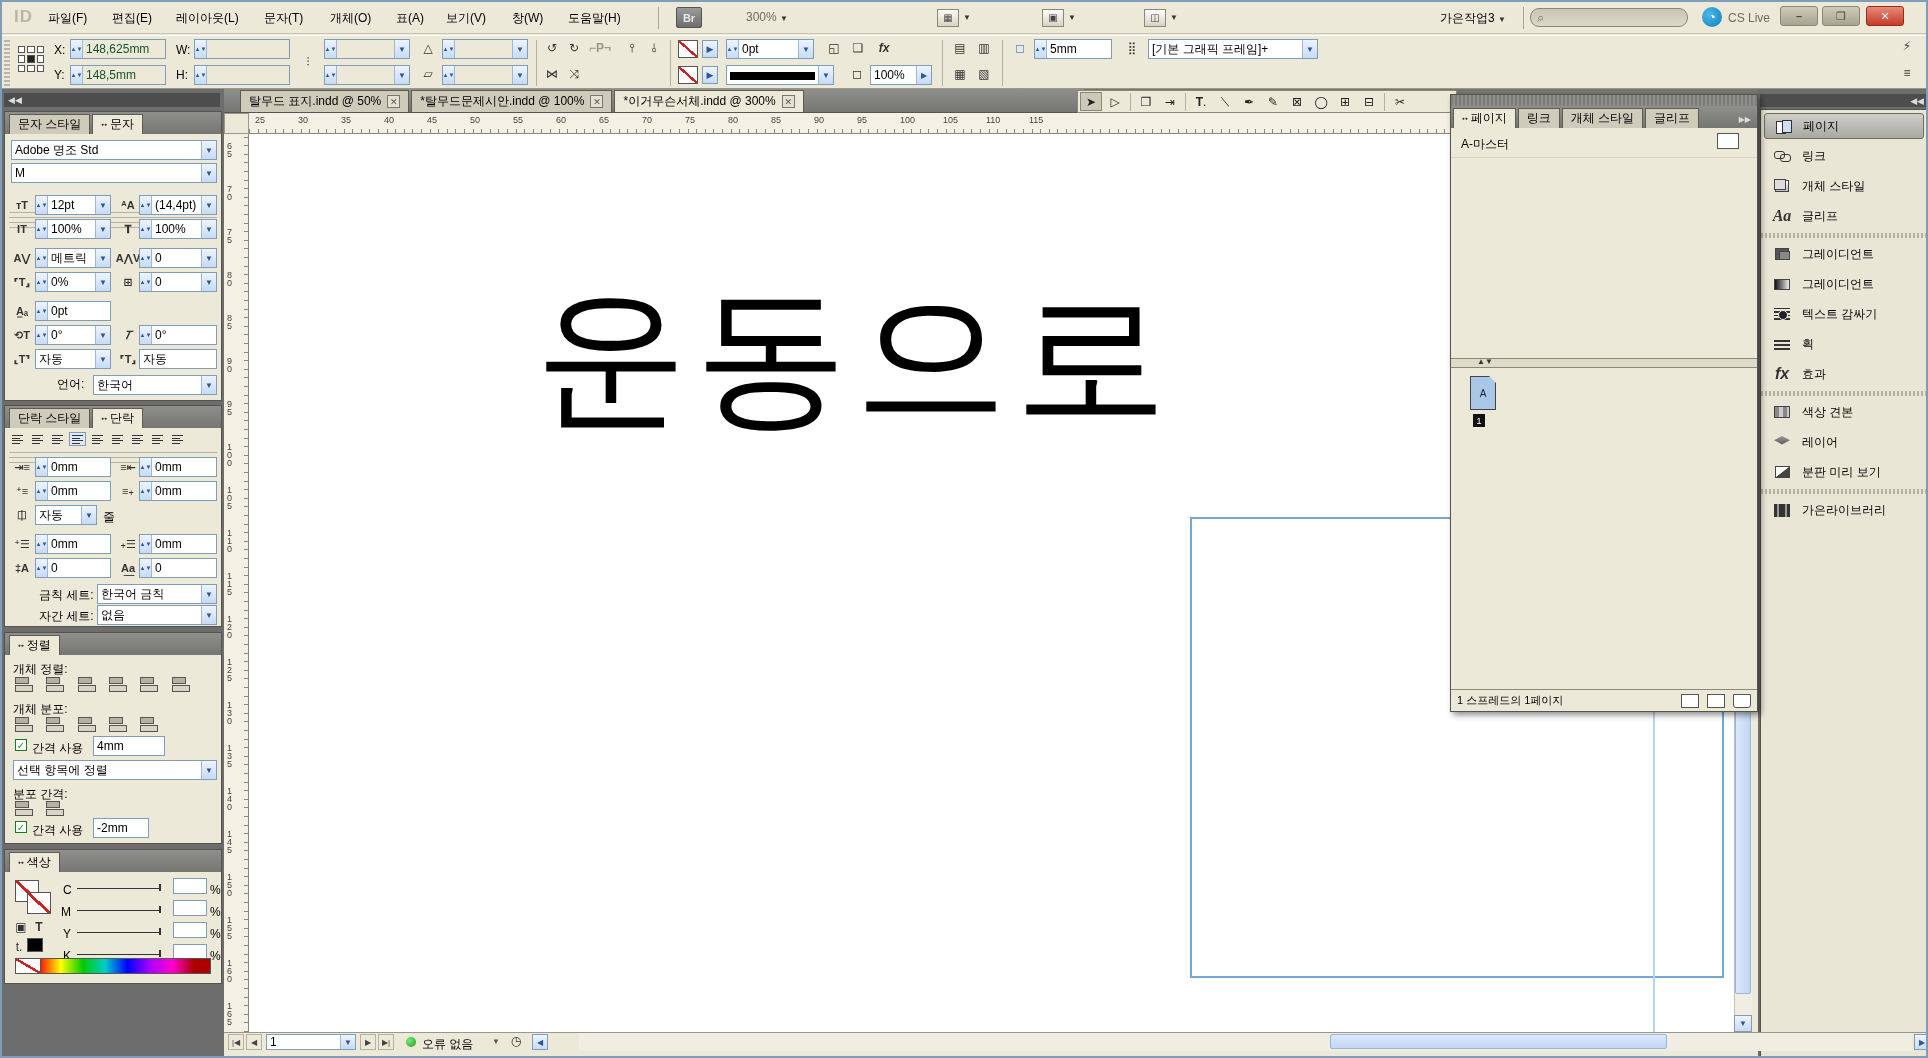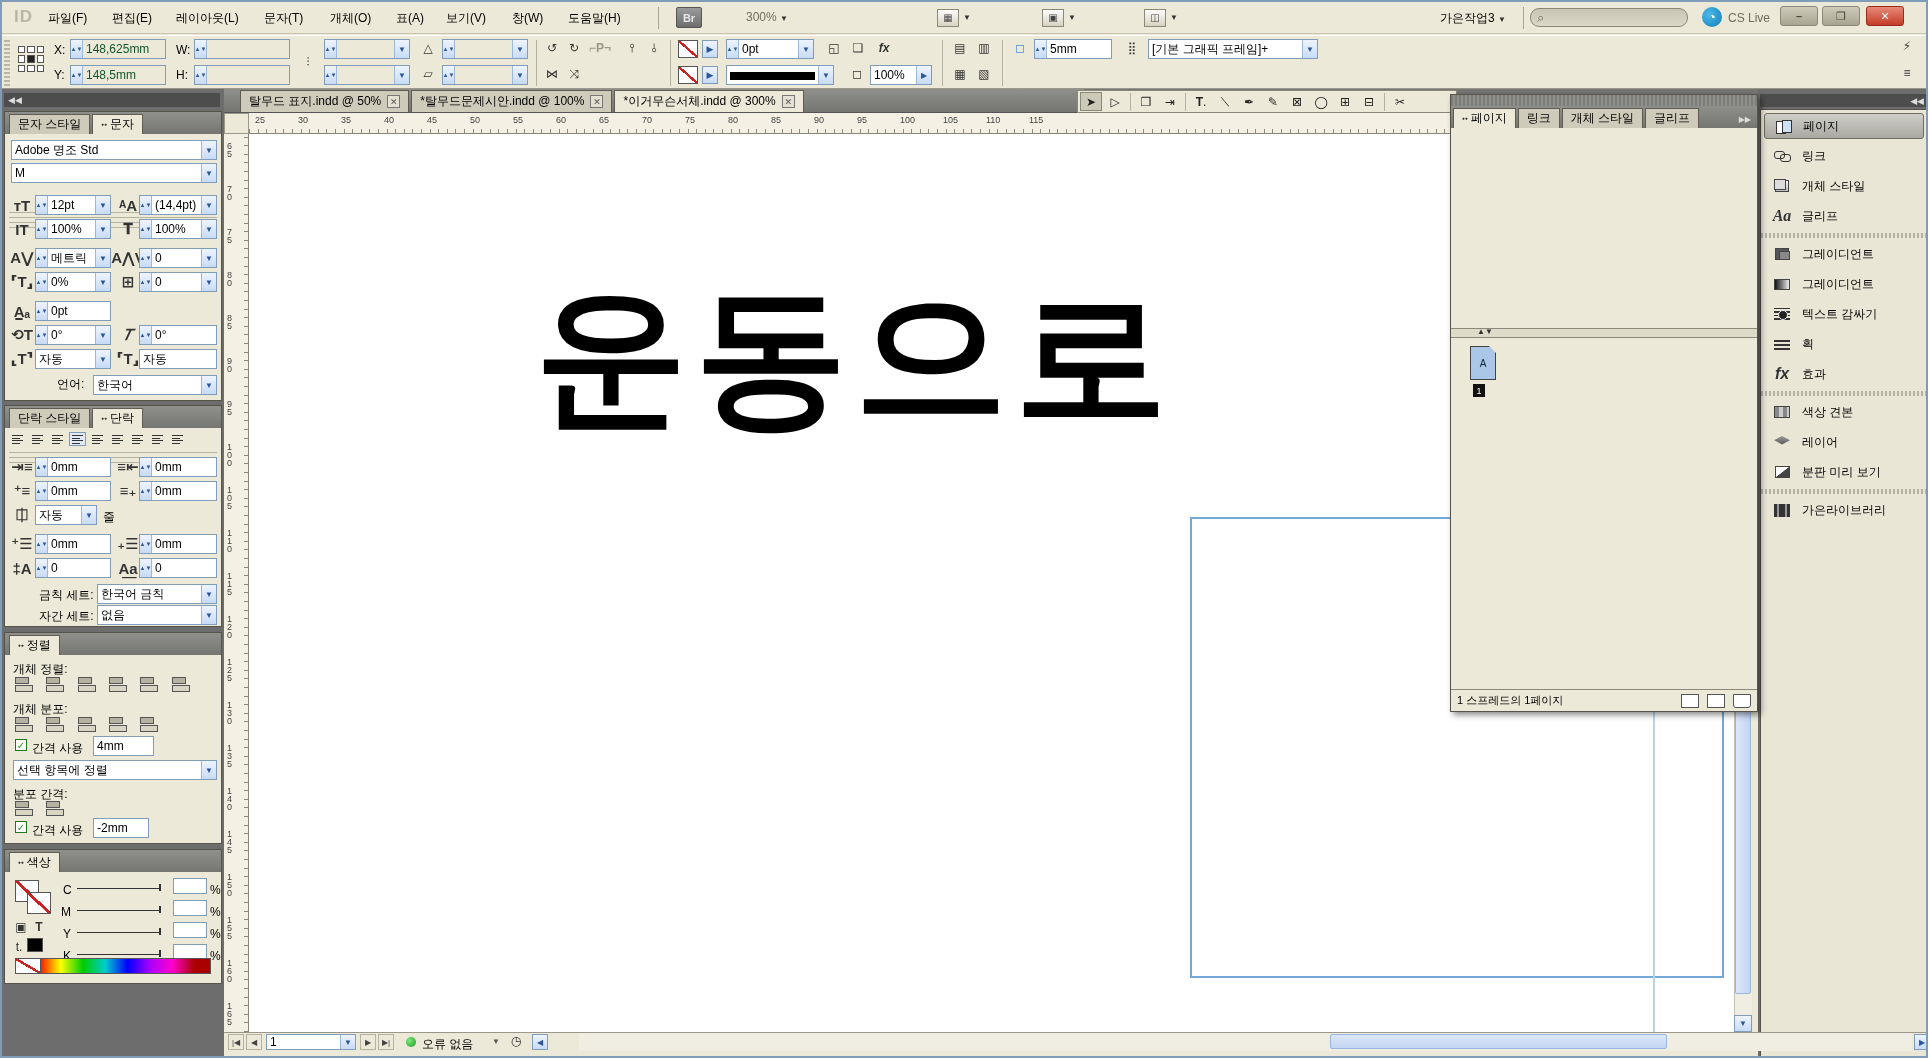--- a/index.html
+++ b/index.html
@@ -67,21 +67,21 @@
   .tabstrip-fill{position:absolute;left:1082px;top:87px;width:674px;height:24px;background:#757571;}
   
   .rcorner{position:absolute;left:222px;top:111px;width:25px;height:21px;background:#ece9d8;border:1px solid #9a978a;}
   .ruler-h{position:absolute;left:247px;top:111px;width:1485px;height:21px;background:#f4f1e4;border-bottom:1px solid #8a8878;
            background-image:repeating-linear-gradient(90deg,#8a8878 0 1px,transparent 1px 8.6px);background-size:100% 5px;background-position:0 16px;background-repeat:no-repeat;}
   .rlab{position:absolute;top:2px;font-size:9px;color:#444;}
   .ruler-v{position:absolute;left:222px;top:132px;width:25px;height:898px;background:#f4f1e4;border-right:1px solid #8a8878;
            background-image:repeating-linear-gradient(0deg,#8a8878 0 1px,transparent 1px 8.6px);background-size:5px 100%;background-position:20px 0;background-repeat:no-repeat;}
   .rvlab{position:absolute;left:3px;font-size:9px;line-height:8px;color:#444;white-space:pre;}
   .canvas{position:absolute;left:247px;top:132px;width:1485px;height:898px;background:#fff;overflow:hidden;}
-  .kline{position:absolute;font-family:"Liberation Serif","DejaVu Serif",serif;font-weight:700;font-size:152px;
+  .kline{position:absolute;font-family:"Liberation Serif","DejaVu Serif",serif;font-weight:400;font-size:152px;
          letter-spacing:8px;color:#000;line-height:1;white-space:nowrap;}
   .frame-rect{position:absolute;left:941px;top:383px;width:534px;height:461px;border:2px solid #73a9d8;}
   .guide-v{position:absolute;left:1404px;top:383px;width:2px;height:647px;background:#b7d4ea;}
   
   .sb-v{position:absolute;left:1732px;top:111px;width:18px;height:919px;background:#f0eee2;border-left:1px solid #c4c1b0;}
   .sb-btn{position:absolute;width:18px;height:17px;background:linear-gradient(#eef4fe,#c7dbf6);border:1px solid #7f9db9;
           color:#2b5797;font-size:8px;display:flex;align-items:center;justify-content:center;}
   .sb-thumb-v{position:absolute;left:1733px;top:130px;width:16px;height:862px;background:linear-gradient(90deg,#dce8fa,#c2d5f2);border:1px solid #98b4e0;border-radius:2px;}
   .statusbar{position:absolute;left:222px;top:1030px;width:1706px;height:18px;background:#ece9d8;border-top:1px solid #9a978a;}
   .sb-h-track{position:absolute;left:355px;top:0;right:18px;height:18px;background:#f0eee2;}
@@ -91,21 +91,21 @@
   .pfdot{position:absolute;width:10px;height:10px;border-radius:50%;background:radial-gradient(circle at 35% 35%,#7ee87e,#1a9c1a);top:4px;}
   
   .leftdock{position:absolute;left:0;top:87px;width:222px;height:971px;background:#6d6d6d;}
   .collapse-strip{position:absolute;left:2px;top:4px;width:216px;height:14px;background:#4d4d4d;color:#ddd;
                   font-size:9px;display:flex;align-items:center;padding-left:4px;}
   .lpanel{position:absolute;left:2px;width:218px;background:#ece9d8;border:1px solid #55534a;}
   .ptabs{position:relative;height:22px;background:linear-gradient(#8f8f8b,#757571);display:flex;align-items:flex-end;padding-left:4px;}
   .ptab{height:20px;display:flex;align-items:center;padding:0 8px;background:#cfcbbb;border:1px solid #5f5d52;border-bottom:none;margin-right:2px;white-space:nowrap;}
   .ptab.active{background:#ece9d8;}
   .pdiag{font-size:8px;margin-right:3px;color:#333;}
-  .pico{position:absolute;left:6px;top:3px;width:22px;height:18px;font-size:15px;color:#333;display:flex;align-items:center;justify-content:center;font-weight:bold;white-space:nowrap;}
+  .pico{position:absolute;left:6px;top:3px;width:22px;height:18px;font-size:11px;color:#333;display:flex;align-items:center;justify-content:center;font-weight:bold;white-space:nowrap;}
   .pico.r{left:112px;}
   .hdiv{height:1px;background:#b5b2a2;margin:2px 4px;}
   .algnrow{display:flex;gap:3px;padding:4px 4px;}
   .algn{width:17px;height:14px;border:1px solid transparent;display:flex;flex-direction:column;justify-content:center;gap:2px;padding:2px;}
   .algn i{height:1.5px;background:#333;display:block;}
   .algn i:nth-child(2n){width:70%;}
   .algn.sel{border:1px solid #7f9db9;background:#dfe9f7;}
   .chk{width:12px;height:12px;border:1px solid #1a7a1a;background:#fff;color:#1a9c1a;font-size:10px;line-height:11px;text-align:center;display:inline-block;}
   .aicon{width:18px;height:15px;position:relative;display:inline-block;margin-right:10px;}
   .aicon::before{content:"";position:absolute;left:0;top:0;width:12px;height:5px;background:#b5b2a2;border:1px solid #555;}
@@ -423,20 +423,24 @@
         </span>
       <span class="ptab">
           <span>개체 스타일</span>
         </span>
       <span class="ptab">
           <span>글리프</span>
         </span>
       <span style="margin-left:auto;color:#ddd;font-size:8px;padding:0 6px 4px 0">▶▶</span>
     </div>
     <div class="pp-body">
+      <div class="pp-row">
+        <span class="lab" style="left:10px;top:8px">A-마스터</span>
+        <span class="masticon"></span>
+      </div>
       <div style="height:200px"></div>
       <div class="splitter">
         <span style="position:absolute;left:26px;top:-2px;font-size:8px;color:#333">▲▼</span>
       </div>
       <div style="position:relative;height:150px">
         <div class="thumb">
             <span>A</span>
           </div>
         <div class="pagenum">1</div>
       </div>
@@ -700,21 +704,21 @@
       <span class="lab" style="left:8px;top:68px">개체 분포:</span>
       <div style="position:absolute;left:10px;top:84px">
         <span class="aicon"></span>
         <span class="aicon"></span>
         <span class="aicon"></span>
         <span class="aicon"></span>
         <span class="aicon"></span>
       </div>
       <span class="chk" style="position:absolute;left:10px;top:106px">✓</span>
       <span class="lab" style="left:27px;top:107px">간격 사용</span>
-      <span class="fld" style="left:88px;top:103px;width:61px">
+      <span class="fld" style="left:88px;top:103px;width:72px">
           <b class="val">4mm</b>
         </span>
       <span class="fld" style="left:8px;top:127px;width:204px">
           <b class="val">선택 항목에 정렬</b>
           <i class="dd">▼</i>
         </span>
       <span class="lab" style="left:8px;top:153px">분포 간격:</span>
       <div style="position:absolute;left:10px;top:168px">
         <span class="aicon"></span>
         <span class="aicon"></span>

